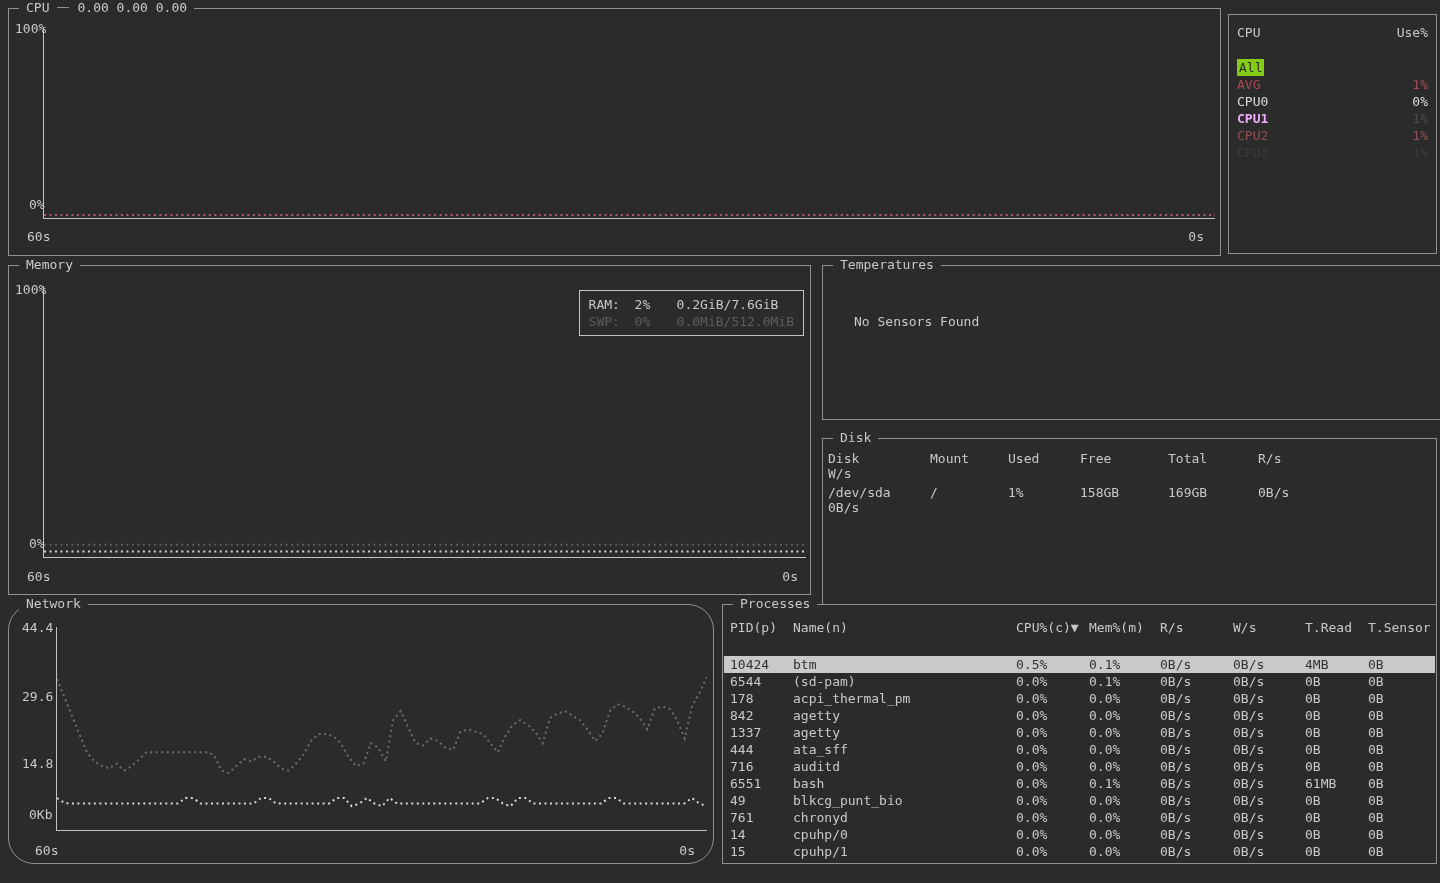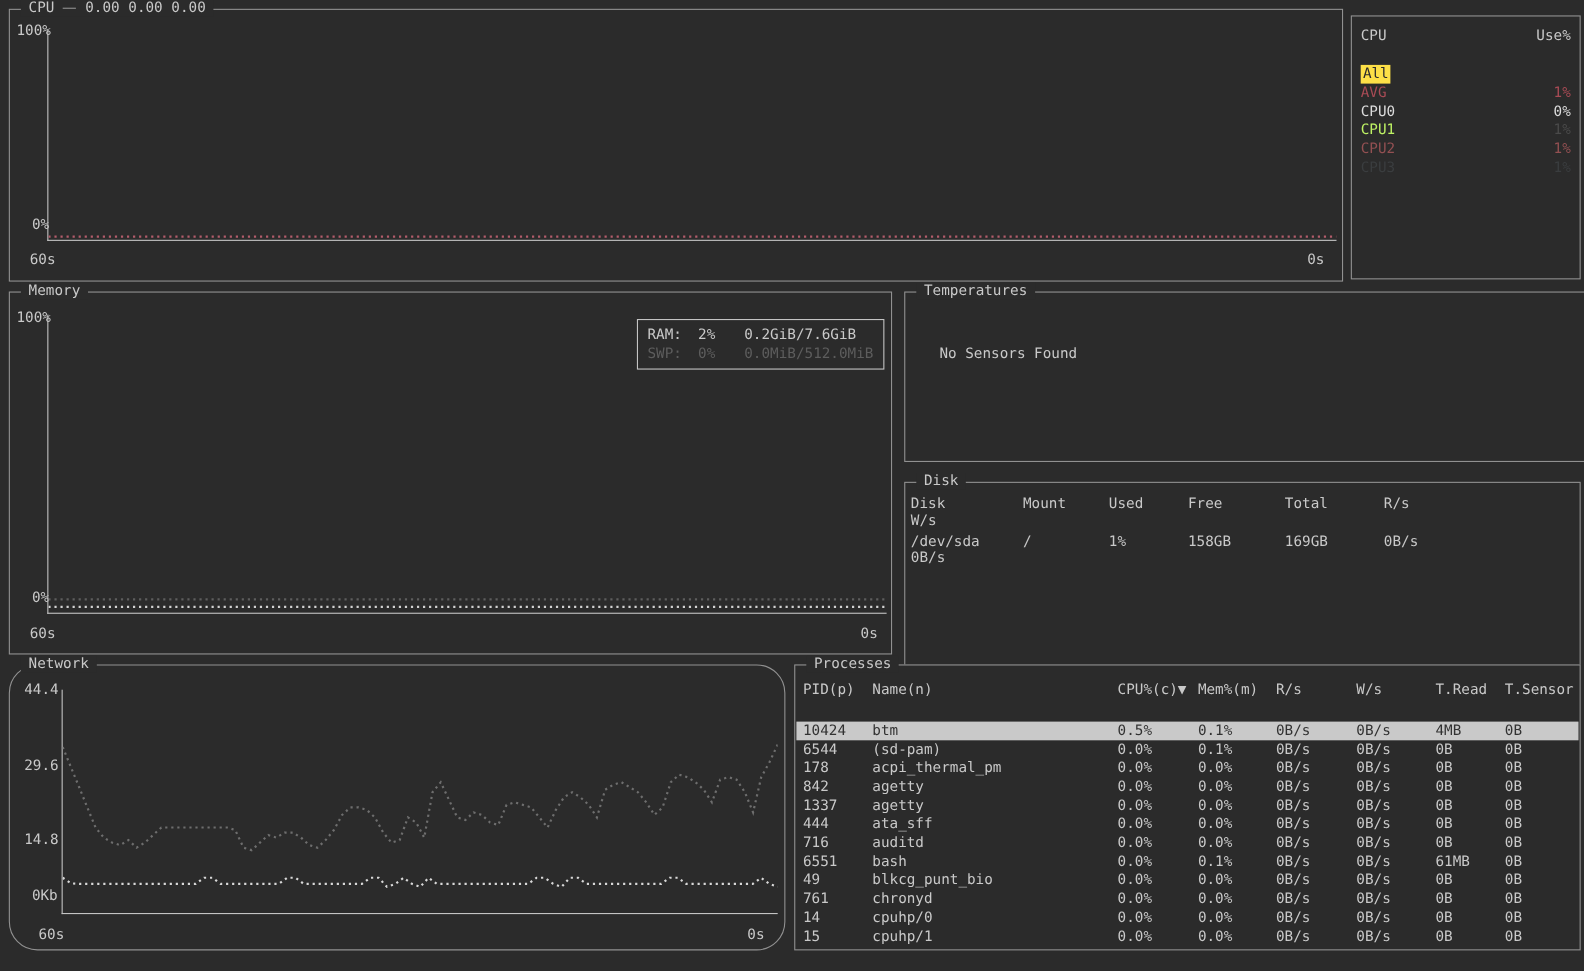--- a/index.html
+++ b/index.html
@@ -18,21 +18,21 @@
     padding:5px 9px; z-index:3; }
   .chart-legend .lg-row { display:grid; grid-template-columns:46px 42px auto; height:17px;
     line-height:17px; white-space:pre; }
   .chart-legend.net .lg-row { grid-template-columns:96px auto; }
   .dim { color:#5d5d5d; }
   
   .cpu-table-head { position:absolute; left:8px; right:8px; top:10px; display:flex;
     justify-content:space-between; }
   .cpu-rows { position:absolute; left:8px; right:8px; top:44px; }
   .cpu-row { height:17px; line-height:17px; display:flex; justify-content:space-between; }
-  .sel-chip { background:#fde047; color:#2b2b2b; padding:0 2px; }
+  .sel-chip { background:#84cc16; color:#2b2b2b; padding:0 2px; }
   
   .flat-head { position:absolute; left:5px; right:8px; top:14px; }
   .disk-grid { display:grid; grid-template-columns:102px 78px 72px 88px 90px auto;
     position:absolute; left:5px; right:8px; white-space:nowrap; }
   
   .proc-grid { display:grid; grid-template-columns:63px 223px 73px 71px 73px 72px 63px auto;
     position:absolute; left:1px; right:1px; padding-left:6px; height:17px; line-height:17px;
     white-space:nowrap; overflow:hidden; }
   .proc-rows { position:absolute; left:1px; right:1px; top:51px; }
   .proc-row { display:grid; grid-template-columns:63px 223px 73px 71px 73px 72px 63px auto;
@@ -71,21 +71,21 @@
       </div>
       <div class="cpu-row">
         <span style="color: rgb(168, 75, 85);">AVG</span>
         <span style="color: rgb(168, 75, 85);">1%</span>
       </div>
       <div class="cpu-row">
         <span style="color: rgb(220, 220, 220);">CPU0</span>
         <span style="color: rgb(220, 220, 220);">0%</span>
       </div>
       <div class="cpu-row">
-        <span style="color: #bef264;">CPU1</span>
+        <span style="color: #f0abfc; font-weight: bold;">CPU1</span>
         <span style="color: rgb(74, 74, 74);">1%</span>
       </div>
       <div class="cpu-row">
         <span style="color: rgb(147, 80, 82);">CPU2</span>
         <span style="color: rgb(147, 80, 82);">1%</span>
       </div>
       <div class="cpu-row">
         <span style="color: rgb(58, 61, 63);">CPU3</span>
         <span style="color: rgb(58, 61, 63);">1%</span>
       </div>

